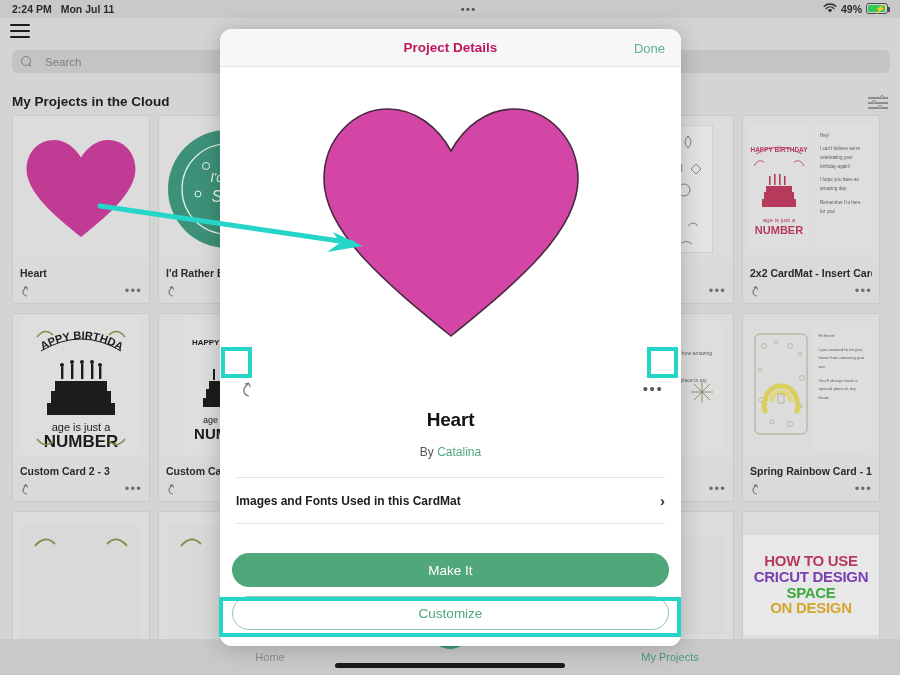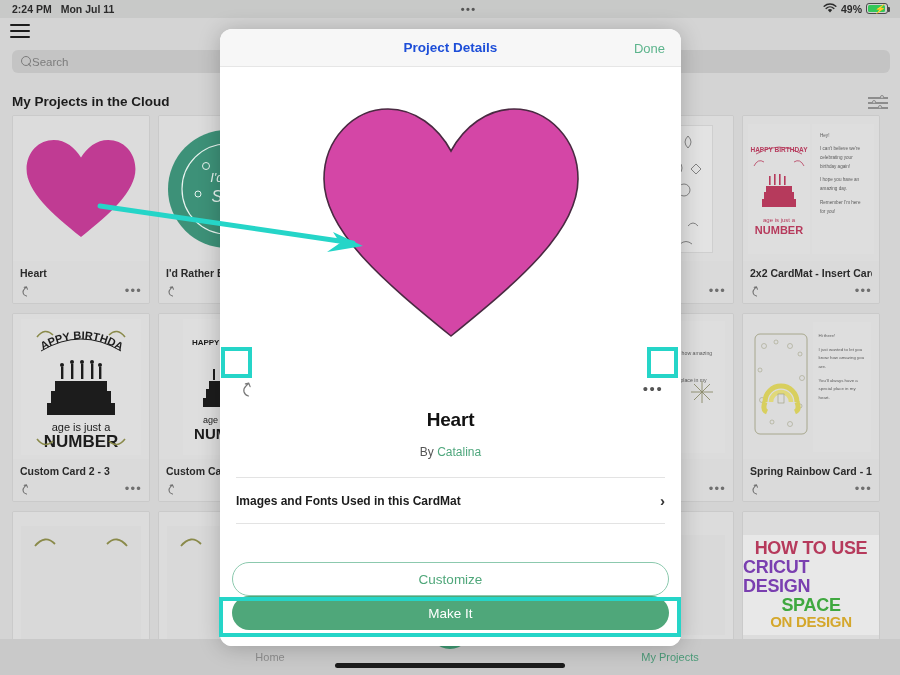--- a/index.html
+++ b/index.html
@@ -49,21 +49,21 @@
   .hamburger {
     position: absolute; left: 10px; top: 24px;
     width: 20px; height: 14px;
     display: flex; flex-direction: column; justify-content: space-between;
   }
   .hamburger span { display: block; height: 2px; background: #1c1c1c; border-radius: 1px; }
 
   .searchbar {
     position: absolute; left: 12px; top: 50px; right: 10px; height: 23px;
     background: #c4c4c4; border-radius: 6px;
-    display: flex; align-items: center; gap: 0;
+    display: flex; align-items: center; gap: 13px;
     padding: 0 9px;
     font-size: 11.5px; color: #7c7c7c;
   }
   .search-ic { width: 11px; height: 11px; position: relative; flex: none; }
   .search-ic:before {
     content: ""; position: absolute; left: 0; top: 0;
     width: 8px; height: 8px; border: 1.4px solid #7c7c7c; border-radius: 50%;
   }
   .search-ic:after {
     content: ""; position: absolute; left: 7px; top: 7px;
@@ -138,21 +138,21 @@
     padding: 8px; font-size: 4.6px; color: #5b5b5b; line-height: 1.9;
   }
   .rainbow-card {
     width: 70px; height: 118px; background: #dcdcdc; position: relative;
   }
   .video-card {
     width: 136px; height: 100px; background: #e8e8e8;
     display: flex; flex-direction: column; align-items: center;
     justify-content: center; line-height: 1.05;
   }
-  .vc-l { font-weight: bold; font-size: 18px; letter-spacing: -0.3px; }
+  .vc-l { font-weight: bold; font-size: 15px; letter-spacing: -0.3px; }
   .vc1 { color: #b63a5c; }
   .vc2 { color: #7a3fb0; }
   .vc3 { color: #3fa83f; }
   .vc4 { color: #d4a72c; font-size: 15px; }
   .corner-sq {
     width: 120px; height: 118px; background: #d9d9d9; position: relative;
   }
 
   .tabbar {
     position: absolute; left: 0; right: 0; bottom: 0; height: 36px;
@@ -184,21 +184,21 @@
     overflow: hidden;
     display: flex; flex-direction: column;
   }
   .modal-header {
     height: 38px; flex: none;
     background: #f7f7f7;
     border-bottom: 1px solid #e6e6e6;
     display: flex; align-items: center; justify-content: center;
     position: relative;
   }
-  .modal-title { font-size: 13.5px; font-weight: bold; color: #1d4ed8; }
+  .modal-title { font-size: 13.5px; font-weight: bold; color: #be185d; }
   .modal-done {
     position: absolute; right: 16px; top: 50%; transform: translateY(-50%);
     font-size: 13px; color: #5cb48c;
   }
   .modal-body { flex: 1; position: relative; overflow: hidden; background: #fff; }
 
   .preview {
     height: 300px; display: flex; align-items: center; justify-content: center;
     padding-top: 10px;
   }
@@ -713,22 +713,22 @@
 
     <div class="divider"></div>
 
     <div class="list-row">
       <span class="list-row-label">Images and Fonts Used in this CardMat</span>
       <span class="chev">›</span>
     </div>
   </div>
 
   <div class="modal-footer">
+    <div class="btn btn-primary">Make It</div>
     <div class="btn btn-secondary">Customize</div>
-    <div class="btn btn-primary">Make It</div>
   </div>
 </div>
 
 <svg class="arrow-svg">
   <path d="M5 10 L258 47" stroke="#25d5c8" stroke-width="5" fill="none" stroke-linecap="round"></path>
   <path d="M268 50 L238 36 L245 47 L232 56 Z" fill="#25d5c8"></path>
 </svg>
 
 <div class="hl" style="left:221px;top:347px;width:31px;height:31px;"></div>
 <div class="hl" style="left:647px;top:347px;width:31px;height:31px;"></div>

